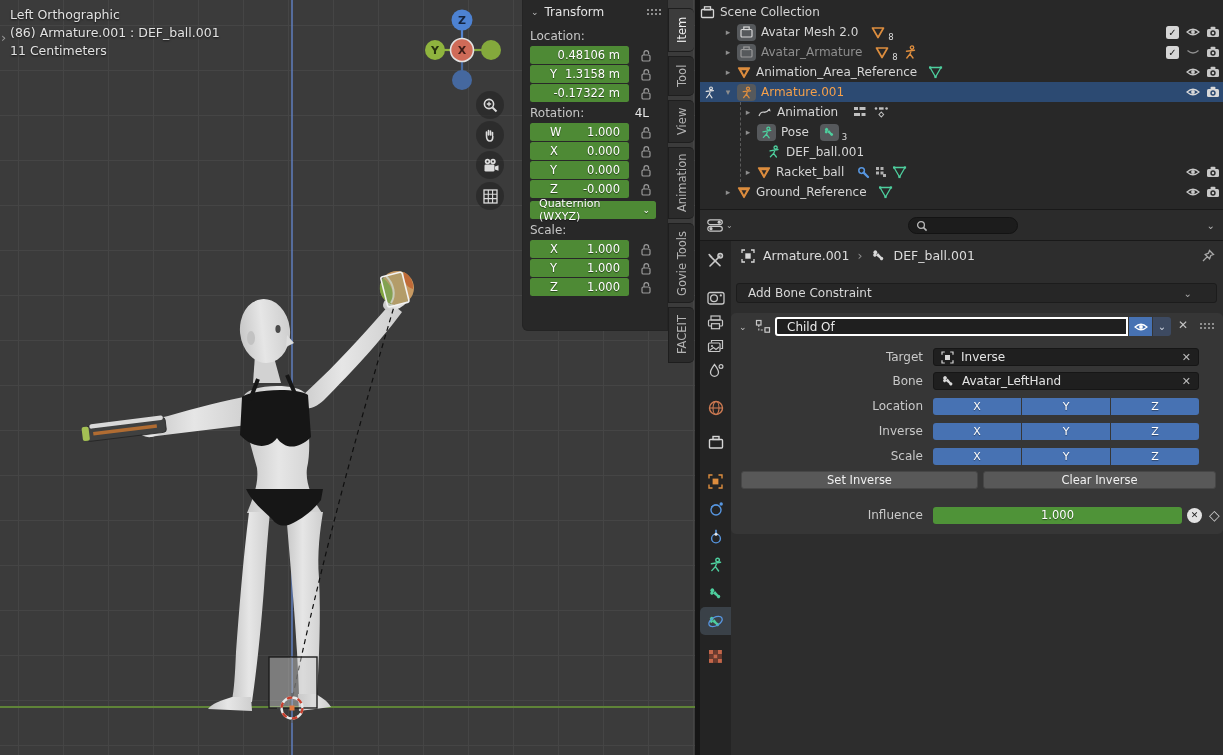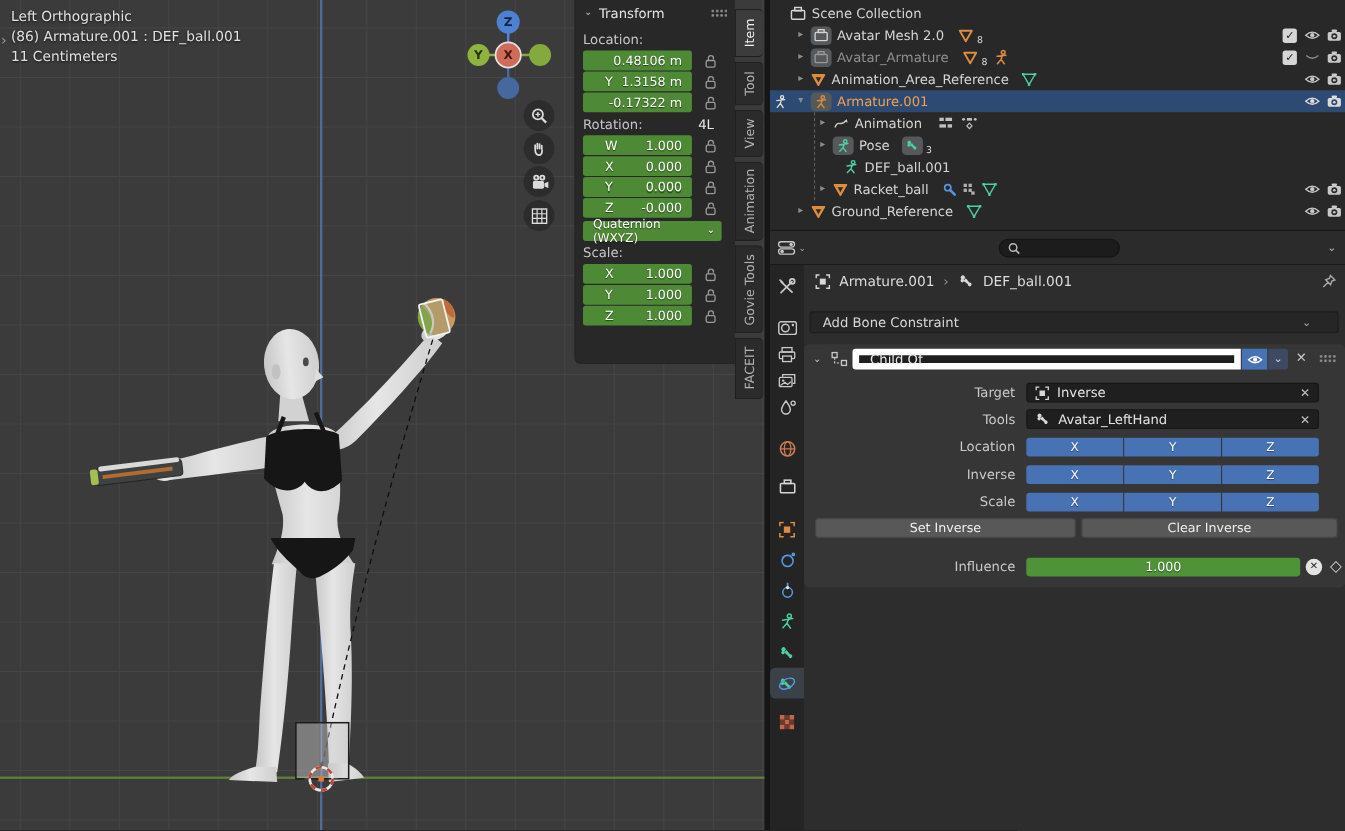--- a/index.html
+++ b/index.html
@@ -69,21 +69,21 @@
   .ptab.active{background:#3a4148;border-radius:5px 0 0 5px;height:28px;}
   .prop-main{position:absolute;left:731px;top:241px;width:492px;height:514px;background:#2d2d2d;}
   .breadcrumb{position:absolute;left:10px;top:7px;display:flex;align-items:center;gap:8px;color:#dcdcdc;font-size:12.5px;}
   .crumb-sep{color:#8f8f8f;}
   .pin{position:absolute;right:8px;top:8px;}
   .addbtn{position:absolute;left:5px;top:42px;width:481px;height:20px;background:#262626;border:1px solid #1c1c1c;
           border-radius:3px;display:flex;align-items:center;padding:0 24px 0 11px;box-sizing:border-box;color:#d8d8d8;}
   .addbtn .chev{margin-left:auto;color:#aaa;font-size:10px;}
   .cpanel{position:absolute;left:0;top:72px;width:492px;height:221px;background:#363636;border-radius:5px;}
   .cpanel-head{position:absolute;left:0;top:0;width:100%;height:27px;display:flex;align-items:center;}
-  .namefield{position:absolute;left:44px;top:4px;width:353px;height:19px;background:#1f1f1f;border:6px solid #ffffff;
+  .namefield{position:absolute;left:44px;top:4px;width:353px;height:19px;background:#1f1f1f;border:2px solid #ffffff;
              border-radius:3px 0 0 3px;display:flex;align-items:center;padding-left:10px;box-sizing:border-box;color:#eaeaea;}
   .eyebtn{position:absolute;left:398px;top:4px;width:23px;height:19px;background:#4772b3;border-radius:0;
           display:flex;align-items:center;justify-content:center;box-sizing:border-box;}
   .chevbtn{position:absolute;left:422px;top:4px;width:18px;height:19px;background:#3d4a61;border-radius:0 3px 3px 0;
            display:flex;align-items:center;justify-content:center;color:#cfd6e2;font-size:10px;}
   .closex{position:absolute;left:447px;top:5px;color:#c5c5c5;font-size:12px;}
   .cp-grip{position:absolute;left:468px;top:9px;}
   .prow{position:absolute;left:16px;width:100%;height:18px;display:flex;align-items:center;}
   .plabel{width:186px;text-align:right;padding-right:10px;color:#c9c9c9;box-sizing:border-box;flex:0 0 auto;}
   .dfield{width:266px;height:18px;background:#1f1f1f;border:1px solid #161616;border-radius:3px;
@@ -388,21 +388,21 @@
     </div>
   <div class="vtab" style="top:307px;height:56px">
       <span>FACEIT</span>
     </div>
 
   <div class="vsep"></div>
 
   <div class="outliner">
     <div class="treeline" style="left:40px"></div>
 
-    <div class="orow" style="padding-left:18px;margin-top:2px">
+    <div class="orow" style="margin-top:2px">
       <svg width="15" height="14">
           <rect x="1.5" y="4.5" width="12" height="8" rx="1" fill="none" stroke="#d6d6d6" stroke-width="1.3"></rect>
           <rect x="4.5" y="1.8" width="6" height="3" fill="none" stroke="#d6d6d6" stroke-width="1.3"></rect>
         </svg>
       <span class="olabel">Scene Collection</span>
     </div>
 
     <div class="orow" style="padding-left:24px">
       <span class="arrow">▸</span>
       <span class="badge">
@@ -851,21 +851,21 @@
         <div class="dfield">
           <svg width="13" height="13">
               <path d="M1 3.8 V1 H3.8 M9.2 1 H12 V3.8 M12 9.2 V12 H9.2 M3.8 12 H1 V9.2" fill="none" stroke="#d8d8d8" stroke-width="1.2"></path>
               <rect x="4" y="4" width="5" height="5" fill="#d8d8d8"></rect>
             </svg>
           <span>Inverse</span>
           <span class="fx">✕</span>
         </div>
       </div>
       <div class="prow" style="top:59px">
-        <div class="plabel">Tools</div>
+        <div class="plabel">Bone</div>
         <div class="dfield">
           <svg width="14" height="14">
               <g transform="rotate(-45 7 7)" fill="#d8d8d8">
                 <circle cx="7" cy="2.8" r="1.9"></circle>
                 <circle cx="4.9" cy="4.3" r="1.5"></circle>
                 <path d="M5.4 5 L6.1 10.6 L7.9 10.6 L8.5 5 Z"></path>
                 <circle cx="7" cy="11" r="1.6"></circle>
               </g>
             </svg>
           <span>Avatar_LeftHand</span>

